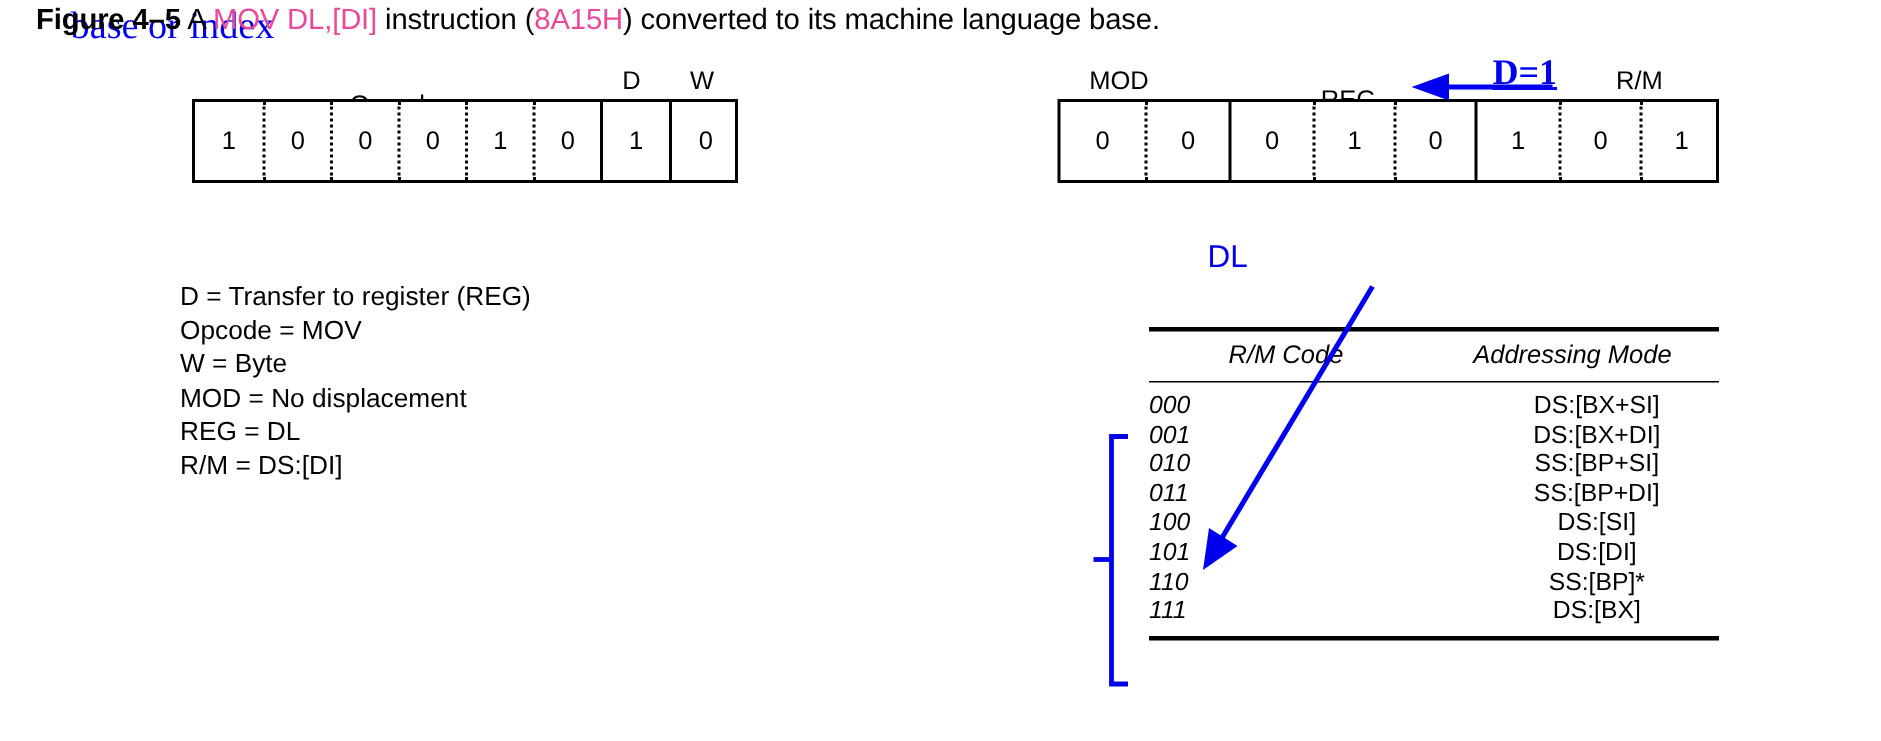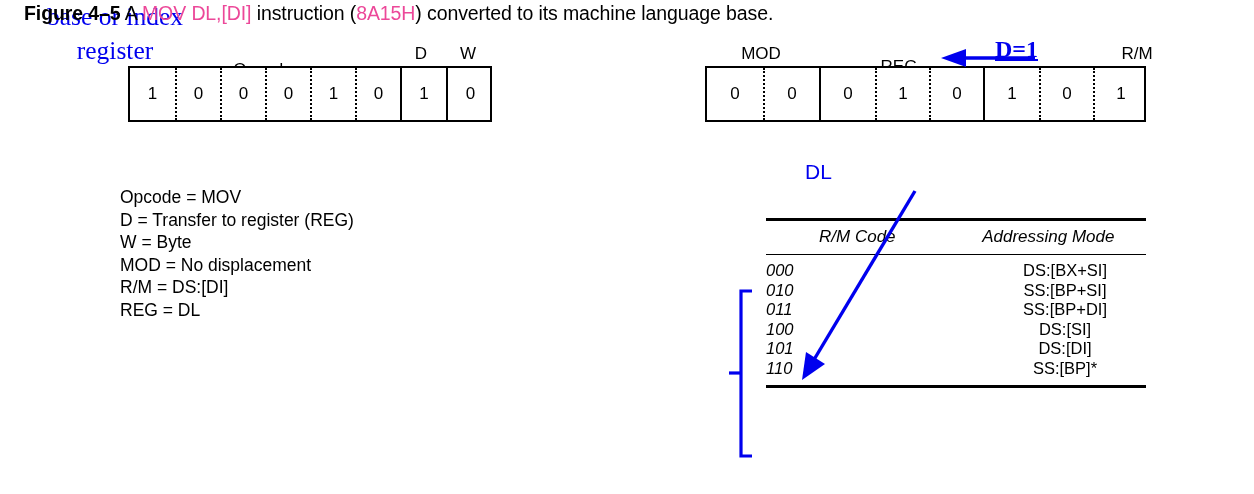--- a/index.html
+++ b/index.html
@@ -188,93 +188,100 @@
     <div class="bit" style="width:45px;">0</div>
   </div>
   <div class="bit-group">
     <div class="bit" style="width:44px;">1</div>
   </div>
   <div class="bit-group">
     <div class="bit" style="width:45px;">0</div>
   </div>
 </div>
 
-<div class="field-label" style="left:705px; top:44px; width:112px;">MOD</div>
+<div class="field-label" style="left:690px; top:44px; width:112px;">MOD</div>
 <div class="field-label" style="left:817px; top:44px; width:164px;margin-top:13px;">REG</div>
-<div class="field-label" style="left:1084px; top:44px; width:106px;">R/M</div>
+<div class="field-label" style="left:1040px; top:44px; width:106px;">R/M</div>
 
 <div class="byte-box" style="left:705px; top:66px; width:441px;">
   <div class="bit-group">
     <div class="bit" style="width:56px;">0</div>
     <div class="bit" style="width:56px;">0</div>
   </div>
   <div class="bit-group">
     <div class="bit" style="width:54px;">0</div>
     <div class="bit" style="width:54px;">1</div>
     <div class="bit" style="width:54px;">0</div>
   </div>
   <div class="bit-group">
     <div class="bit" style="width:54px;">1</div>
     <div class="bit" style="width:54px;">0</div>
     <div class="bit" style="width:54px;">1</div>
   </div>
 </div>
 
 <div id="legend">
+  <div>D = Transfer to register (REG)</div>
   <div>Opcode = MOV</div>
-  <div>D = Transfer to register (REG)</div>
   <div>W = Byte</div>
   <div>MOD = No displacement</div>
+  <div>REG = DL</div>
   <div>R/M = DS:[DI]</div>
-  <div>REG = DL</div>
 </div>
 
 <div class="blue-serif" id="d-eq-1">D=1</div>
 <div class="blue-sans" id="dl-tag">DL</div>
 <div id="base-index">
   <div>base or index</div>
-  <div>register</div>
 </div>
 
 <div id="rm-table">
   <div class="rule-thick"></div>
   <table>
     <thead>
       <tr>
         <th class="col-code">R/M Code</th>
         <th class="col-mode">Addressing Mode</th>
       </tr>
     </thead>
   </table>
   <div class="rule-thin"></div>
   <table>
     <tbody>
       <tr>
         <td class="col-code">000</td>
         <td class="col-mode">DS:[BX+SI]</td>
       </tr>
       <tr>
+        <td class="col-code">001</td>
+        <td class="col-mode">DS:[BX+DI]</td>
+      </tr>
+      <tr>
         <td class="col-code">010</td>
         <td class="col-mode">SS:[BP+SI]</td>
       </tr>
       <tr>
         <td class="col-code">011</td>
         <td class="col-mode">SS:[BP+DI]</td>
       </tr>
       <tr>
         <td class="col-code">100</td>
         <td class="col-mode">DS:[SI]</td>
       </tr>
       <tr>
         <td class="col-code">101</td>
         <td class="col-mode">DS:[DI]</td>
       </tr>
       <tr>
         <td class="col-code">110</td>
         <td class="col-mode">SS:[BP]*</td>
+      </tr>
+      <tr>
+        <td class="col-code">111</td>
+        <td class="col-mode">DS:[BX]</td>
       </tr>
     </tbody>
   </table>
   <div class="rule-thick"></div>
 </div>
 
 <svg class="overlay" viewBox="0 0 1254 494">
 
   <g>
     <line x1="1035" y1="58" x2="964" y2="58" stroke="#0000ee" stroke-width="3.4"></line>

